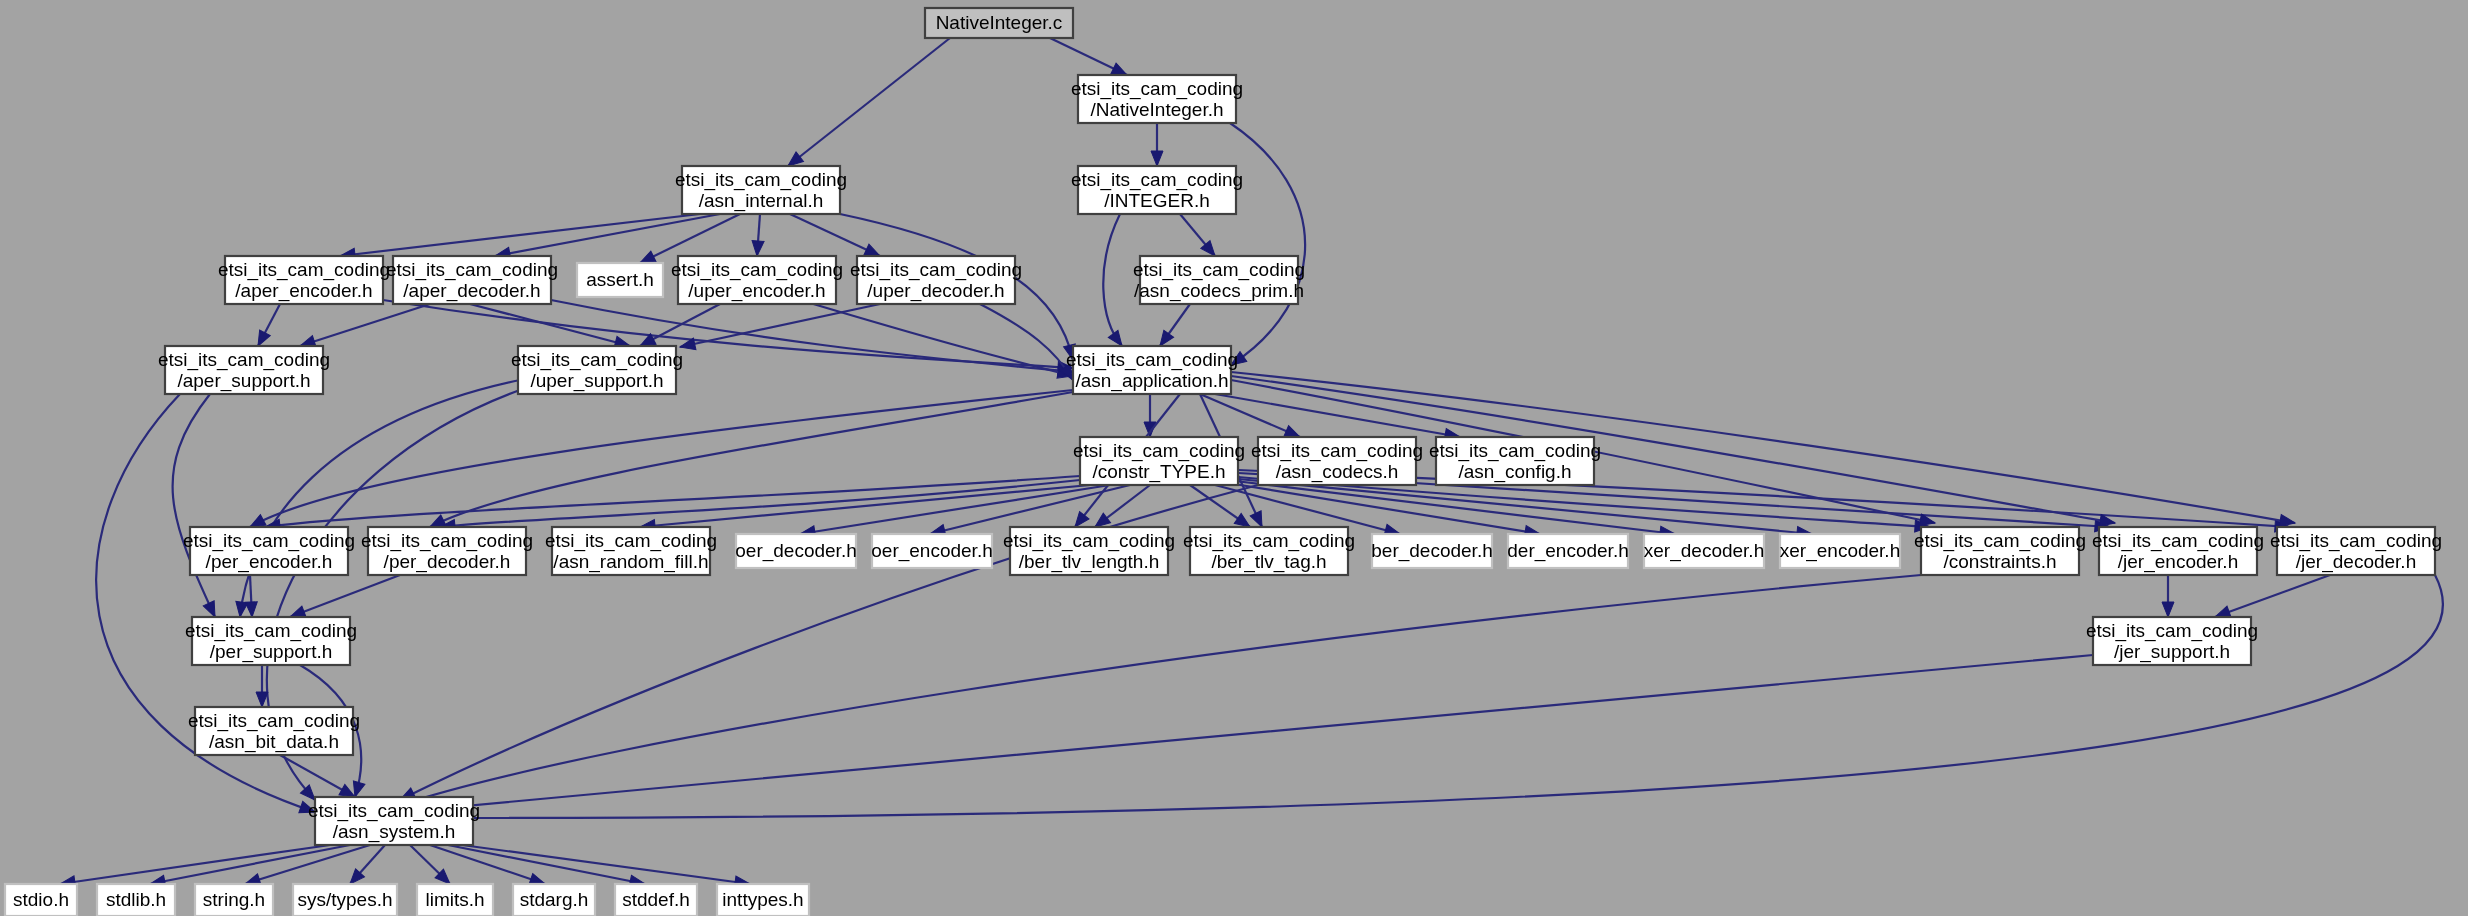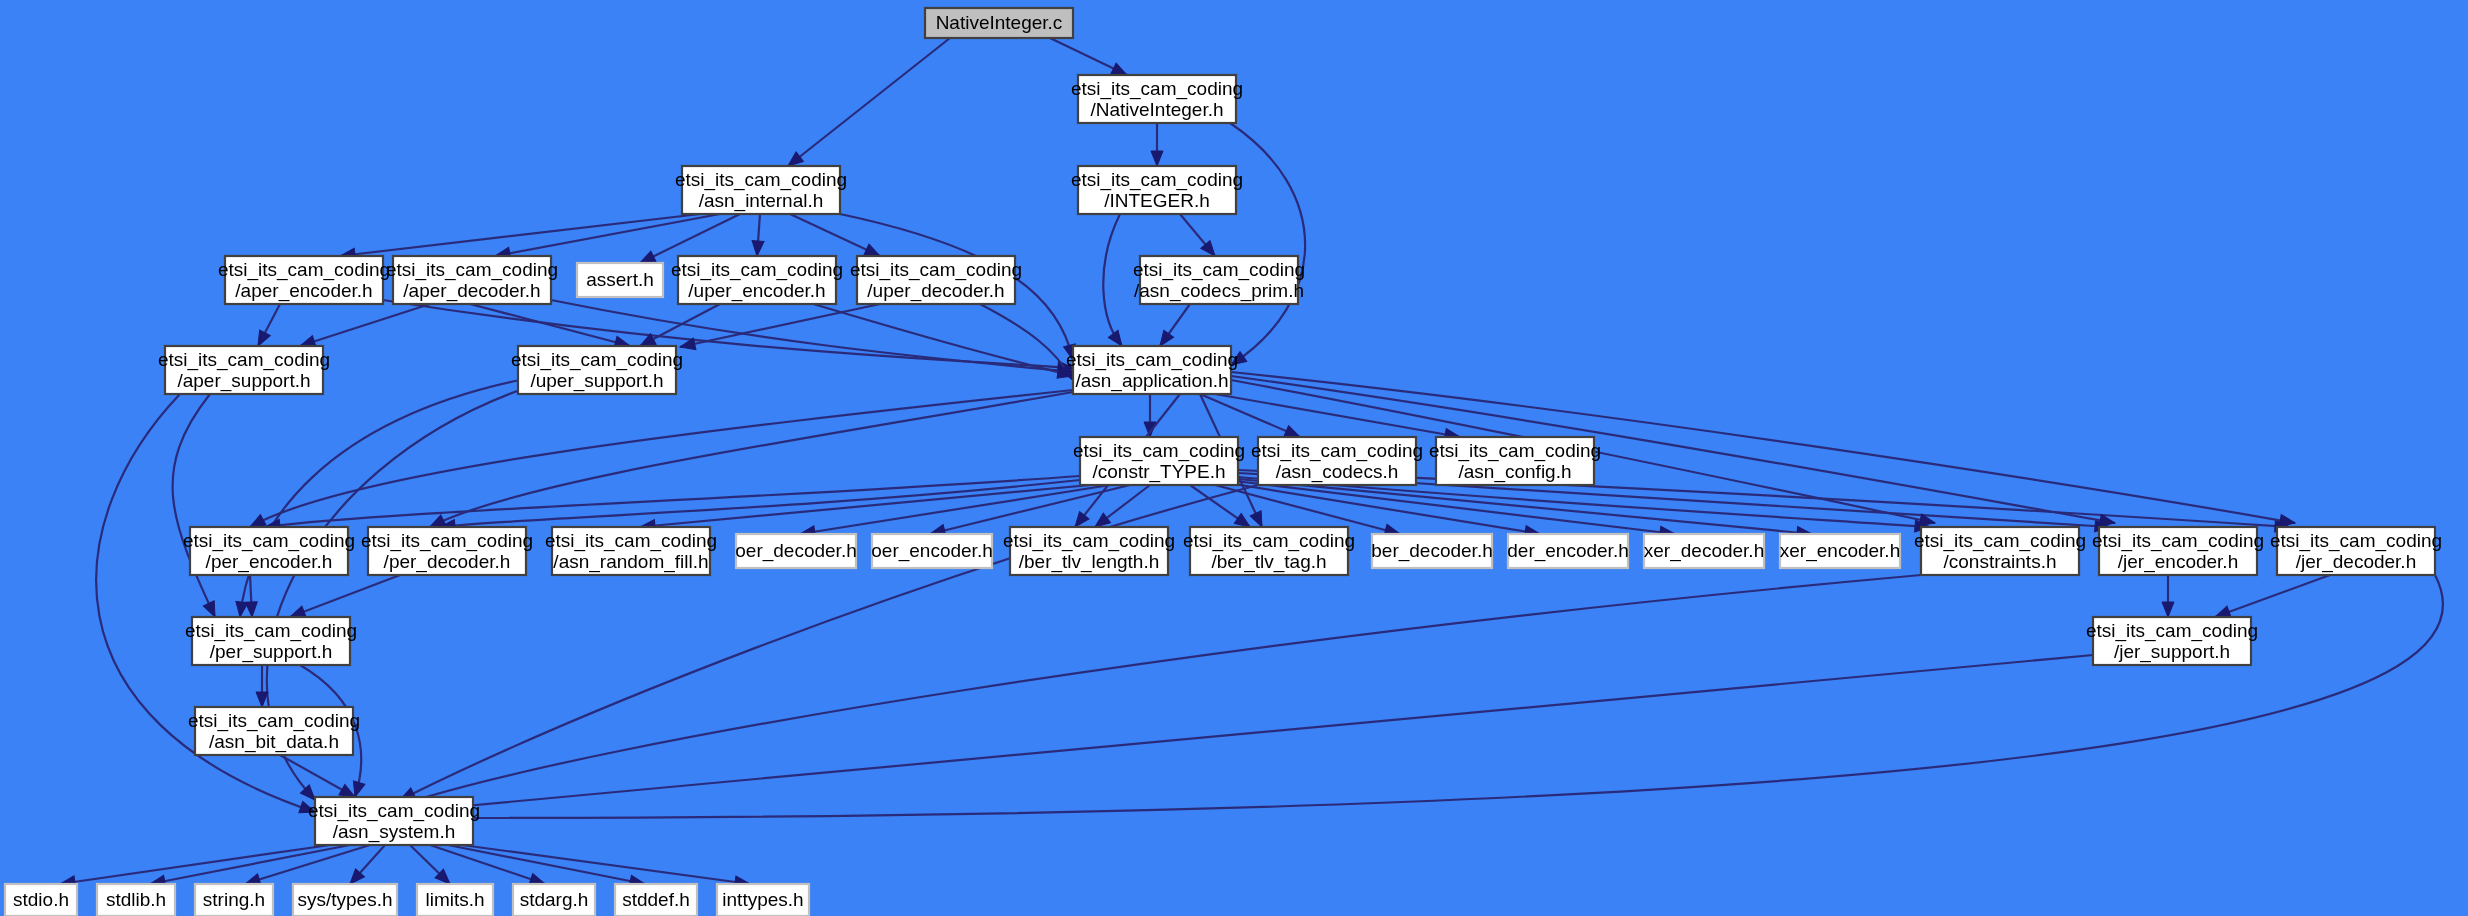--- a/index.html
+++ b/index.html
@@ -1,17 +1,17 @@
 <!DOCTYPE html>
 <html><head>
 <meta charset="utf-8">
 <style>
   html,body{margin:0;padding:0;background:#ffffff;}
   body{font-family:"Liberation Sans",sans-serif;}
-  #graph-root{position:relative;width:2468px;height:916px;background:#3b82f6;overflow:hidden;}
+  #graph-root{position:relative;width:2468px;height:916px;background:#a3a3a3;overflow:hidden;}
   svg{display:block;}
   .edge{fill:none;stroke:#2a2a7a;stroke-width:2.2;}
   .arrow{fill:#191970;stroke:#191970;stroke-width:1;}
   .node-box{fill:#ffffff;stroke:#404040;stroke-width:2.2;}
   .node-box.root{fill:#bfbfbf;stroke:#404040;stroke-width:2.2;}
   .node-box.ext{fill:#ffffff;stroke:#c0c0c0;stroke-width:2.2;}
   .node-label{font-family:"Liberation Sans",sans-serif;font-size:19px;fill:#000000;text-anchor:middle;dominant-baseline:middle;}
 </style>
 </head>
 <body>

